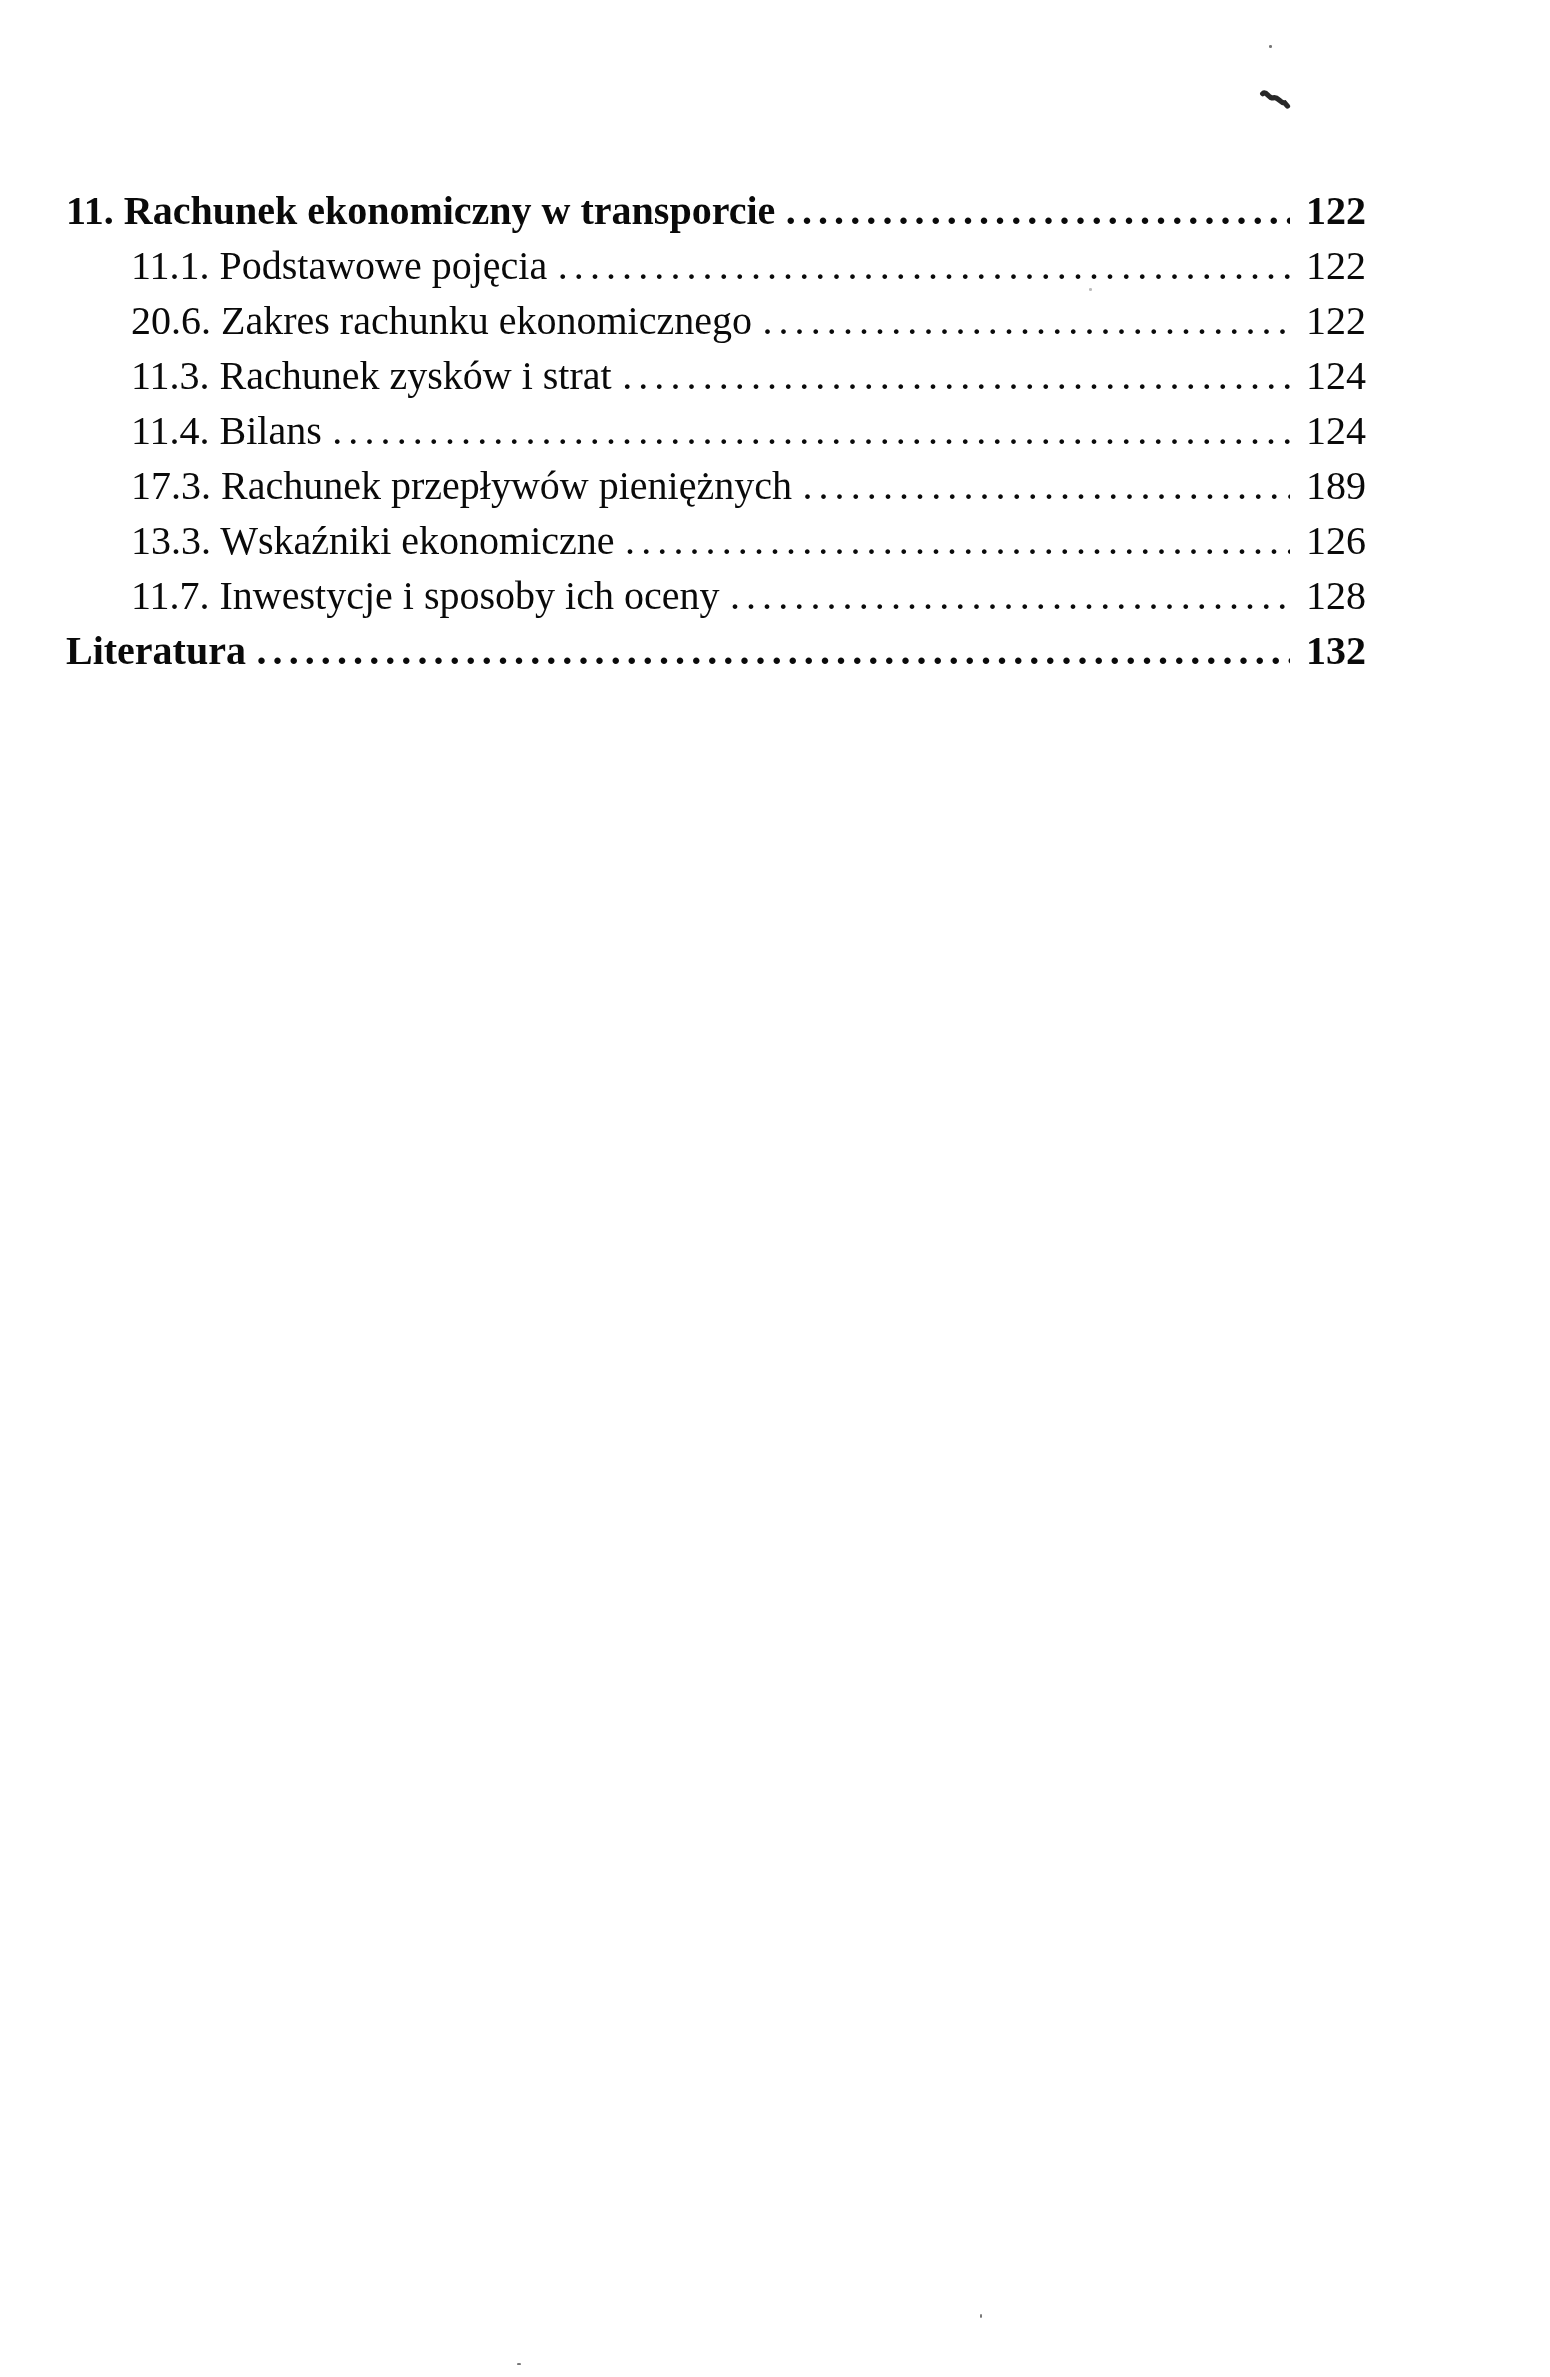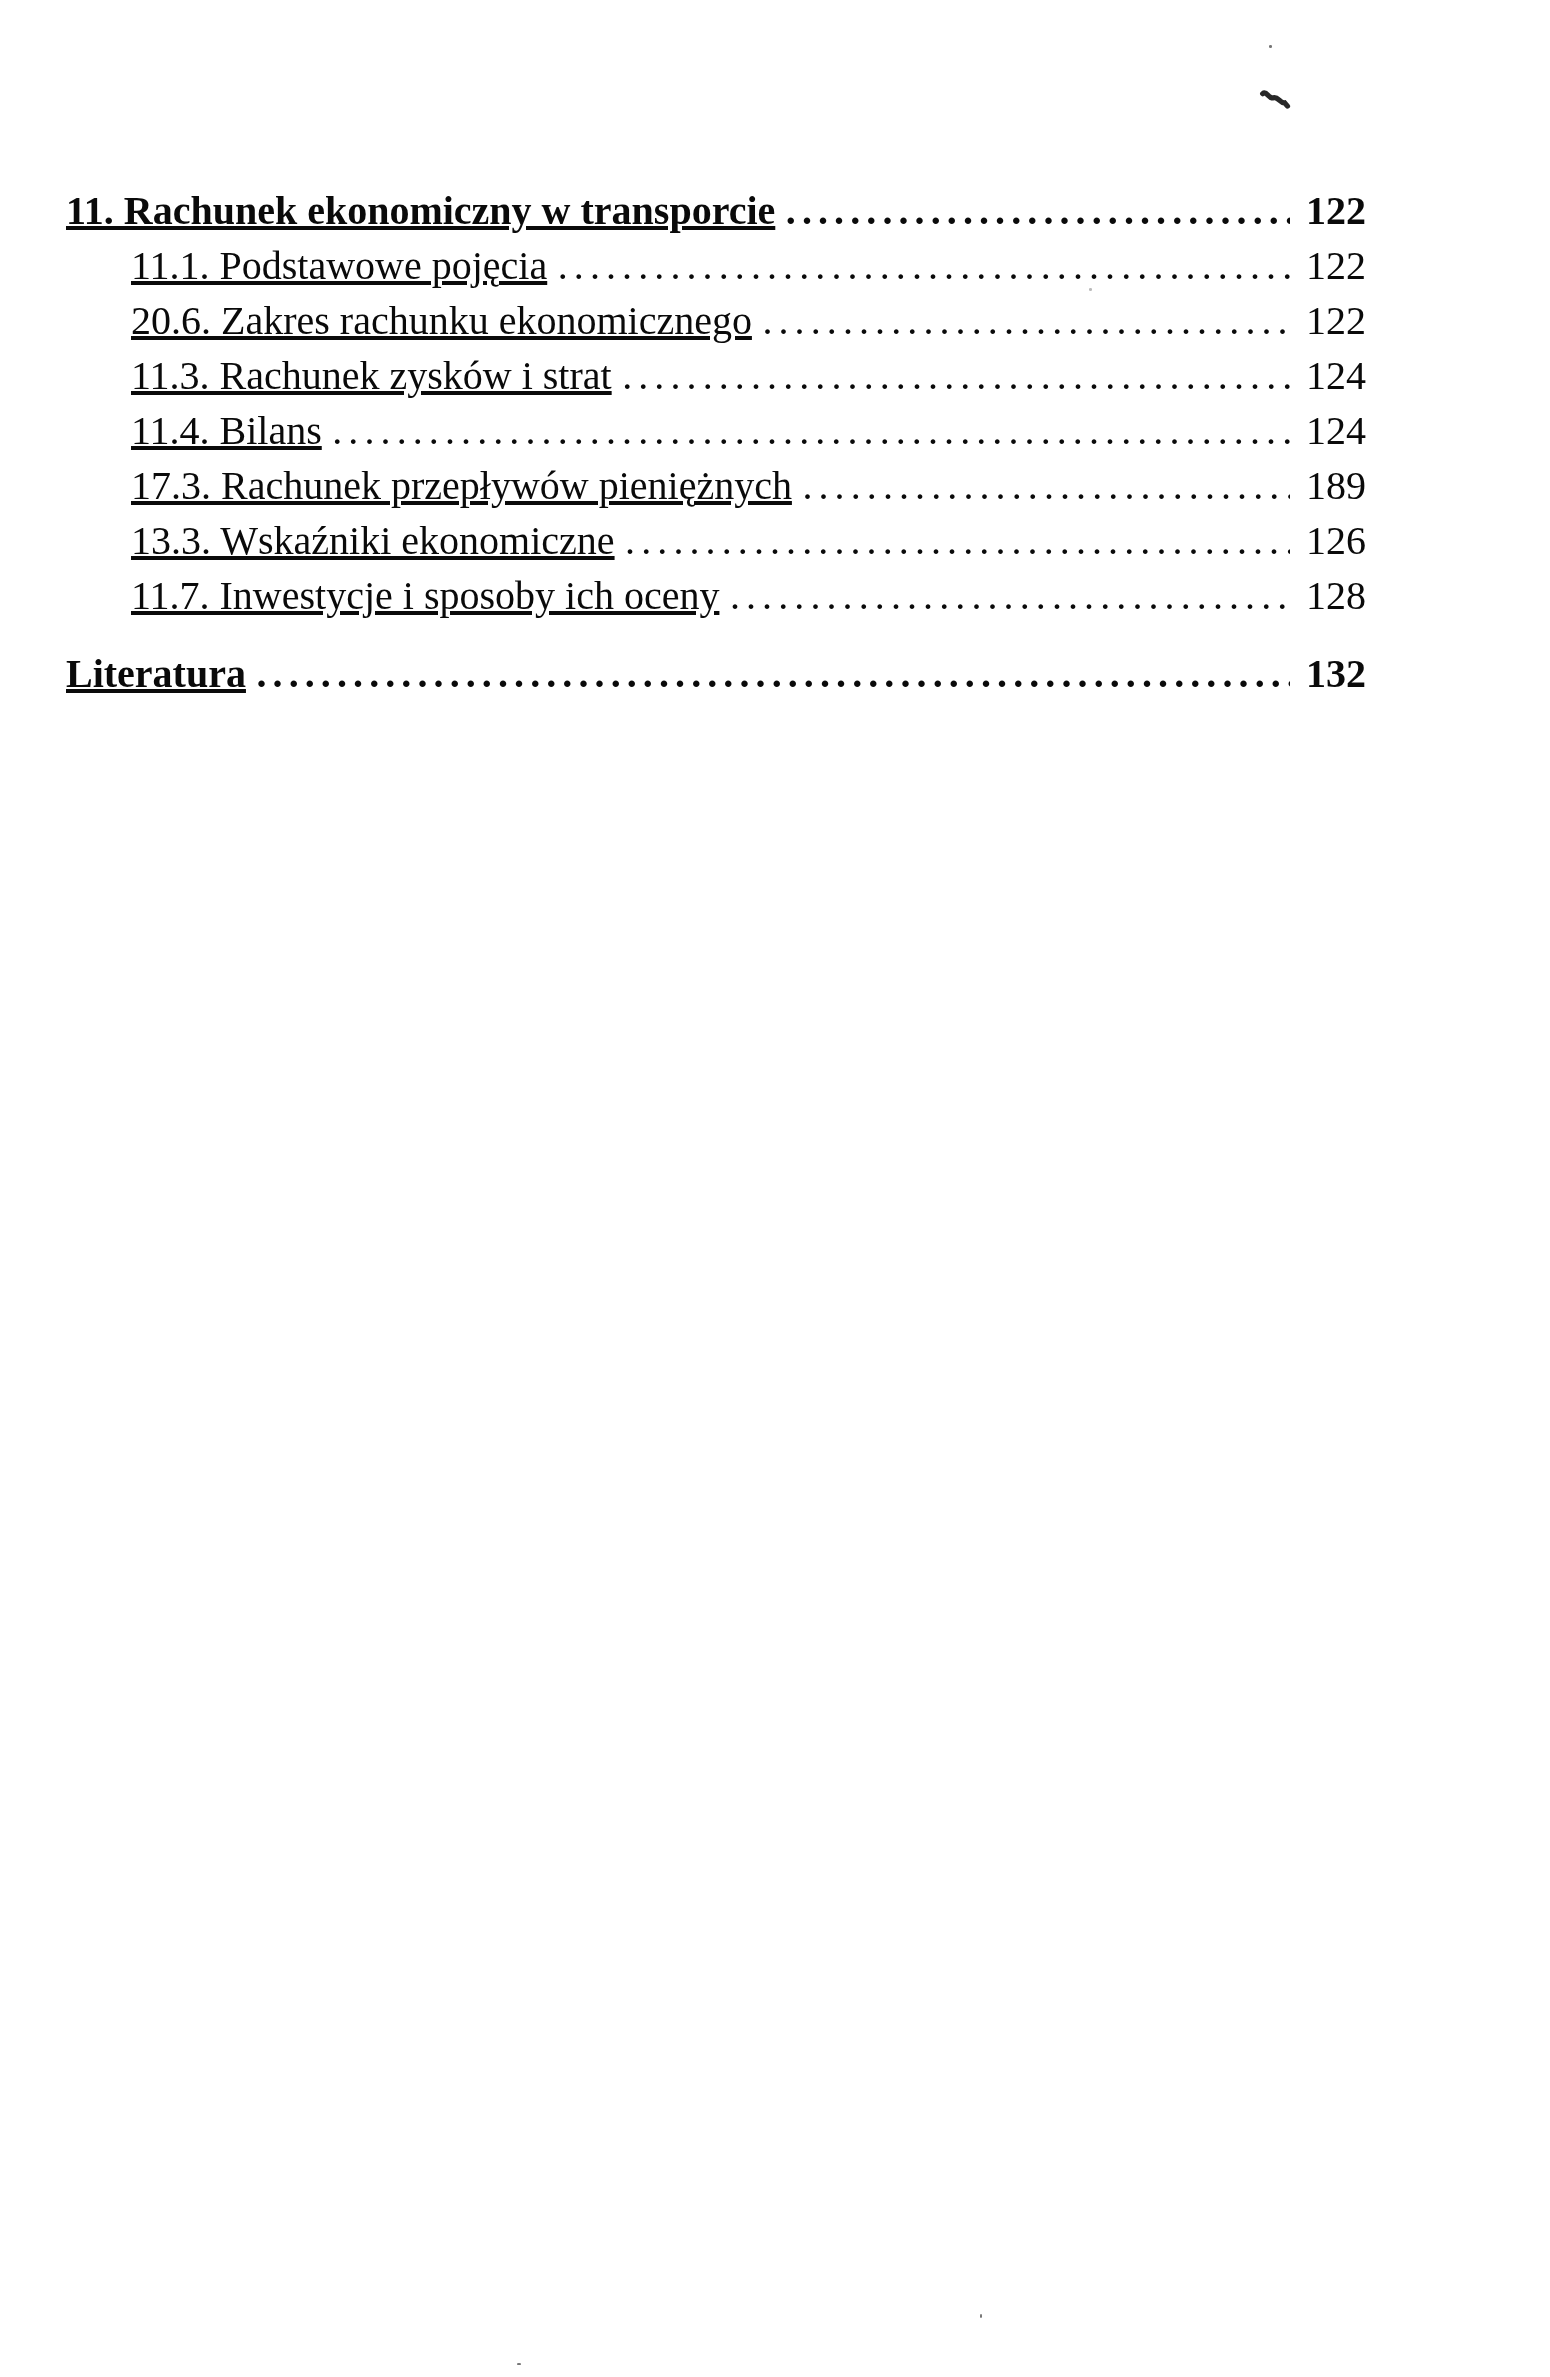--- a/index.html
+++ b/index.html
@@ -18,22 +18,22 @@
   }
   .toc-row {
     display: flex;
     align-items: baseline;
     height: 55px;
     font-size: 40px;
     line-height: 55px;
   }
   .toc-row.indent { padding-left: 65px; }
   .toc-row.bold { font-weight: bold; }
-  .toc-row.section-gap { margin-top: 23px; }
-  .entry-label { flex: 0 0 auto; white-space: nowrap; text-decoration: underline; }
+  .toc-row.section-gap { }
+  .entry-label { flex: 0 0 auto; white-space: nowrap; }
   .leader {
     flex: 1 1 auto;
     overflow: hidden;
     white-space: nowrap;
     letter-spacing: 6.1px;
     padding-left: 10.5px;
     min-width: 0;
   }
   .pagenum {
     flex: 0 0 auto;

